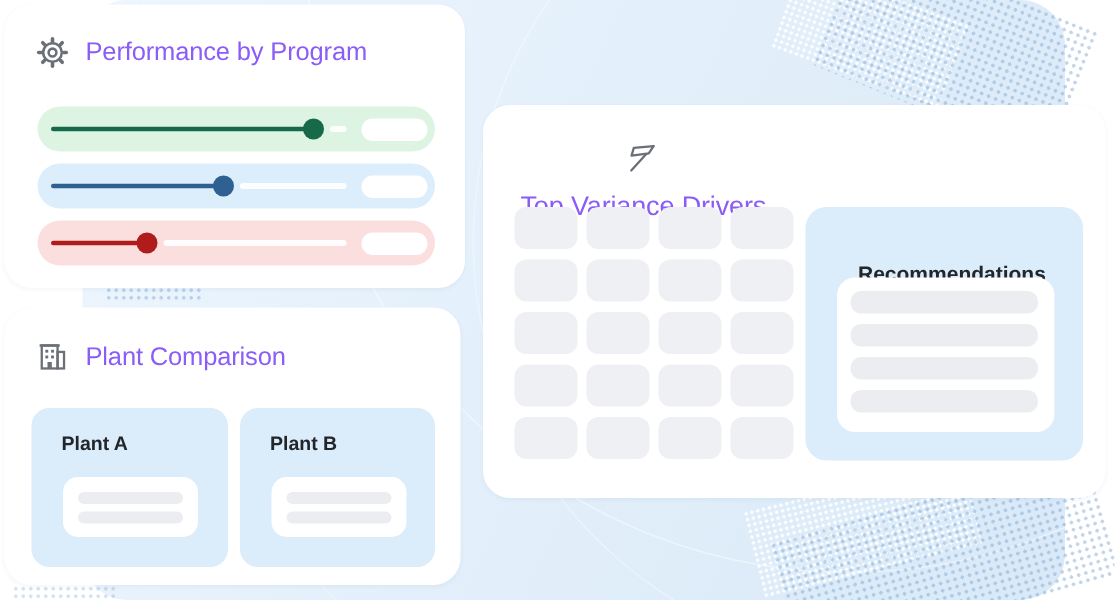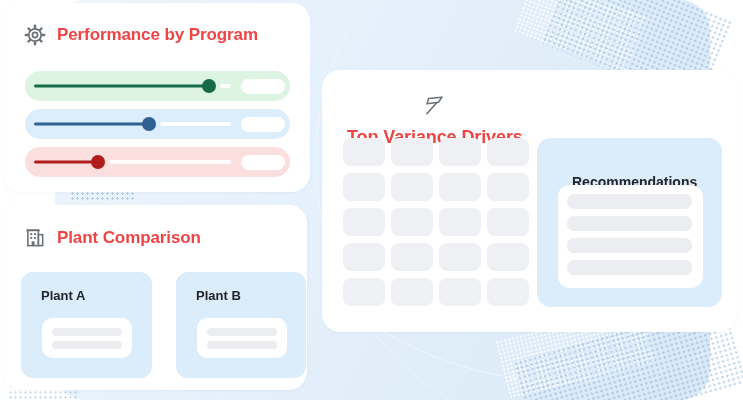--- a/index.html
+++ b/index.html
@@ -39,42 +39,42 @@
   .spray-gap{left:70px;top:186px;width:66px;height:16px;opacity:.8;}
   .spray-bl{left:8px;top:390px;width:70px;height:10px;opacity:.6;}
 
   
   .card{
     position:absolute;background:#ffffff;border-radius:18px;
     box-shadow:0 1px 3px rgba(40,70,110,.05);
   }
   .card-header{display:flex;align-items:center;gap:10px;}
   .card-title{
-    margin:0;font-size:17px;font-weight:700;color:#ef4444;letter-spacing:-.1px;
+    margin:0;font-size:17px;font-weight:400;color:#8b5cf6;letter-spacing:-.1px;
   }
   .hdr-icon{display:inline-flex;flex:none;align-items:center;justify-content:center;}
 
   
   .card-performance{left:3px;top:3px;width:307px;height:189px;padding:0;box-sizing:border-box;}
   .card-performance .card-header{position:absolute;left:20px;top:20px;}
   .sliders{position:absolute;left:22px;top:68px;width:265px;display:flex;flex-direction:column;gap:8px;}
   .slider-row{
     height:30px;border-radius:15px;display:flex;align-items:center;
     padding:0 5px 0 9px;box-sizing:border-box;
   }
   .sl-track{position:relative;flex:1;height:16px;margin-right:8px;}
   .sl-fill{position:absolute;left:0;top:50%;height:3px;border-radius:2px;transform:translateY(-50%);}
   .sl-thumb{position:absolute;top:50%;width:14px;height:14px;border-radius:50%;transform:translate(-50%,-50%);}
   .sl-rest{position:absolute;top:50%;right:2px;height:4px;border-radius:2px;transform:translateY(-50%);background:rgba(255,255,255,.92);}
   .sl-pill{flex:none;width:44px;height:15px;border-radius:8px;background:#ffffff;}
 
   
   .card-plants{left:3px;top:205px;width:304px;height:185px;box-sizing:border-box;}
   .card-plants .card-header{position:absolute;left:21px;top:21px;justify-content:flex-end;}
-  .plants{position:absolute;left:18px;top:67px;display:flex;gap:24px;}
+  .plants{position:absolute;left:18px;top:67px;display:flex;gap:8px;}
   .plant-card{
     width:131px;height:106px;border-radius:12px;background:#dbecfa;
     box-sizing:border-box;position:relative;
   }
   .plant-card.b{width:130px;}
   .plant-label{position:absolute;left:20px;top:16px;font-size:13px;font-weight:700;color:#22262b;}
   .plant-skel{position:absolute;left:21px;top:46px;width:90px;height:40px;border-radius:10px;background:#ffffff;}
   .plant-bar{position:absolute;left:10px;width:70px;height:8px;border-radius:4px;background:#ebedf1;}
   .plant-bar.b1{top:10px;}
   .plant-bar.b2{top:23px;}

